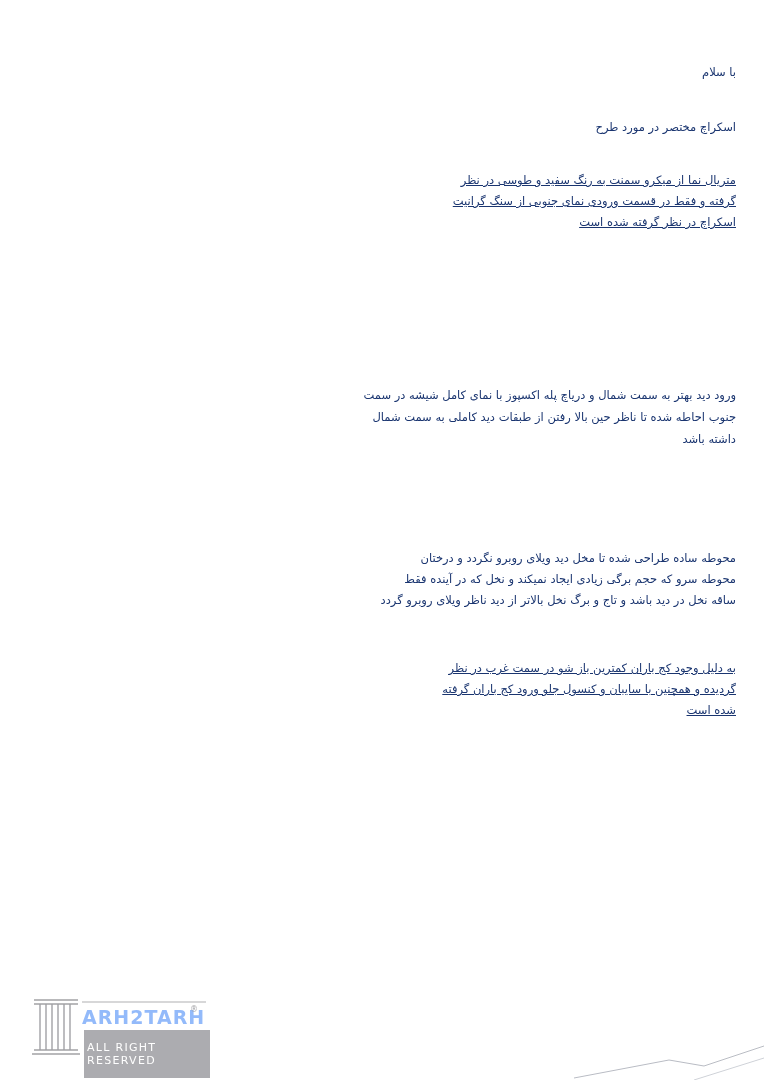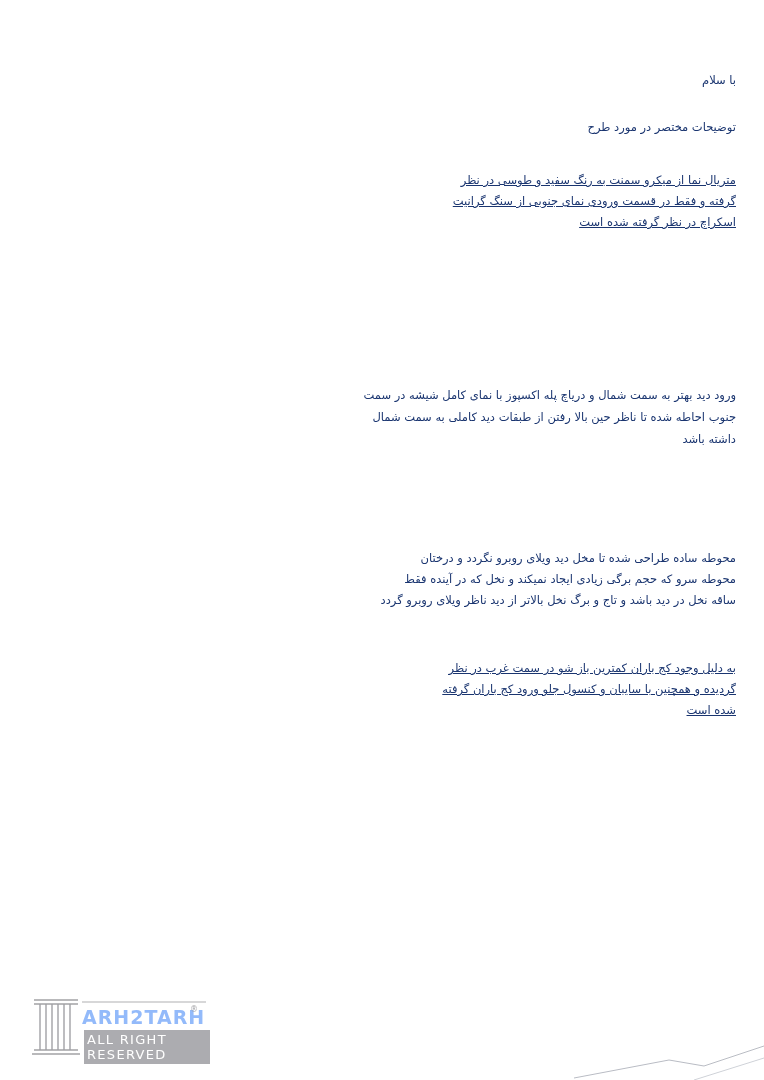--- a/index.html
+++ b/index.html
@@ -33,21 +33,21 @@
     position: absolute;
     direction: rtl;
     text-align: right;
     color: #1a3570;
     font-size: 11.5px;
     line-height: 20px;
     white-space: pre-line;
     letter-spacing: 0.1px;
   }
 
-  .p-greeting   { top: 62px;  right: 28px; width: 420px; margin-top: 8px; }
+  .p-greeting   { top: 62px;  right: 28px; width: 420px; }
   .p-intro      { top: 117px; right: 28px; width: 420px; }
   .p-material   { top: 170px; right: 28px; width: 420px; line-height: 21px; text-decoration: underline; }
   .p-view       { top: 384px; right: 28px; width: 545px; line-height: 22px; }
   .p-landscape  { top: 548px; right: 28px; width: 545px; line-height: 21px; text-align: right; }
   .p-rain       { top: 658px; right: 28px; width: 545px; line-height: 21px; text-decoration: underline; }
 
   
   .watermark {
     position: absolute;
     left: 30px;
@@ -64,27 +64,27 @@
     font-size: 19px;
     font-weight: bold;
     letter-spacing: 1px;
     color: #3b82f6;
     direction: ltr;
   }
   .wm-sub {
     position: absolute;
     left: 54px;
     top: 38px;
-    font-size: 13px;
+    font-size: 11px;
     letter-spacing: 1.3px;
     color: #6a6a70;
     direction: ltr;
     background: #6a6a70;
     color: #ffffff;
-    padding: 2px 3px;
+    padding: 11px 3px;
   }
   .wm-reg {
     position: absolute;
     left: 160px;
     top: 13px;
     font-size: 8px;
     color: #55555b;
     direction: ltr;
   }
 
@@ -100,21 +100,21 @@
 </style>
 </head>
 <body>
 
 <div class="page">
 
   <div class="doc-body">
 
     <div class="para p-greeting">با سلام</div>
 
-    <div class="para p-intro">توضیحات مختصر در مورد طرح</div>
+    <div class="para p-intro">اسکراچ مختصر در مورد طرح</div>
 
     <div class="para p-material">متریال نما از میکرو سمنت به رنگ سفید و طوسی  در نظر
 گرفته  و فقط در قسمت ورودی نمای جنوبی از سنگ گرانیت
 اسکراچ در نظر گرفته شده است</div>
 
     <div class="para p-view">ورود دید بهتر به سمت شمال و دریاچ  پله اکسپوز  با نمای کامل شیشه در سمت
 جنوب احاطه شده تا ناظر حین بالا رفتن از طبقات دید کاملی به سمت شمال
 داشته باشد</div>
 
     <div class="para p-landscape">محوطه ساده طراحی شده تا مخل دید ویلای روبرو نگردد و درختان

